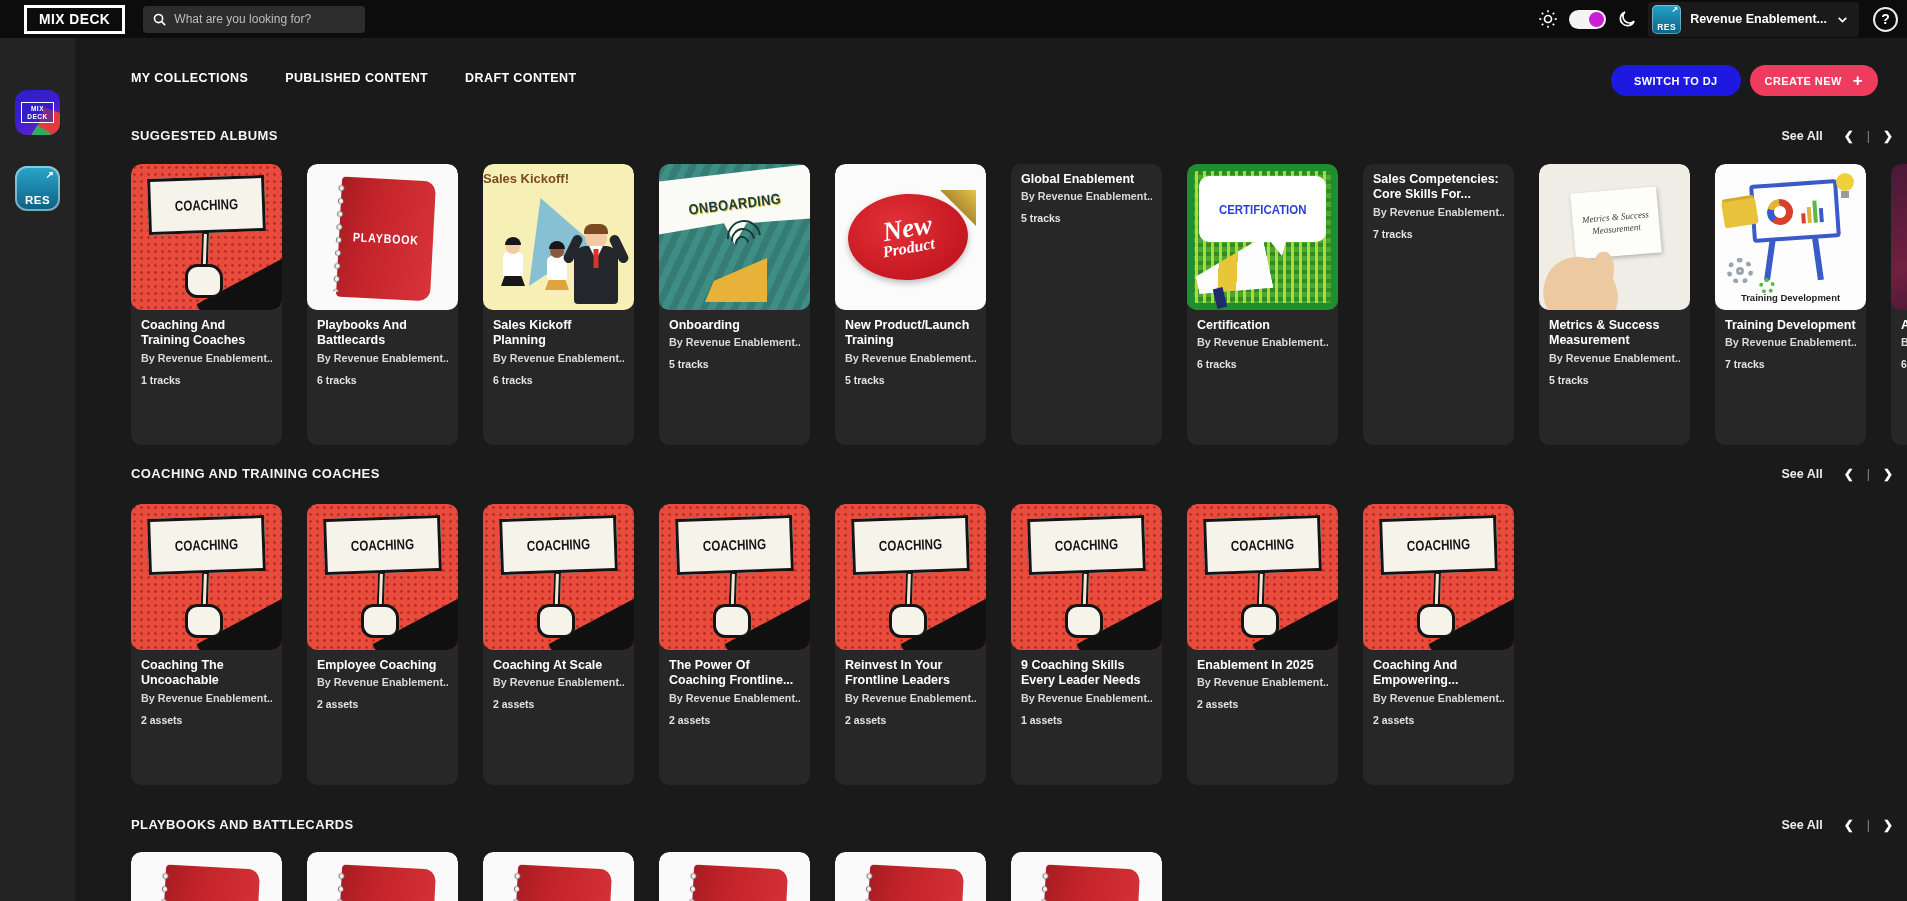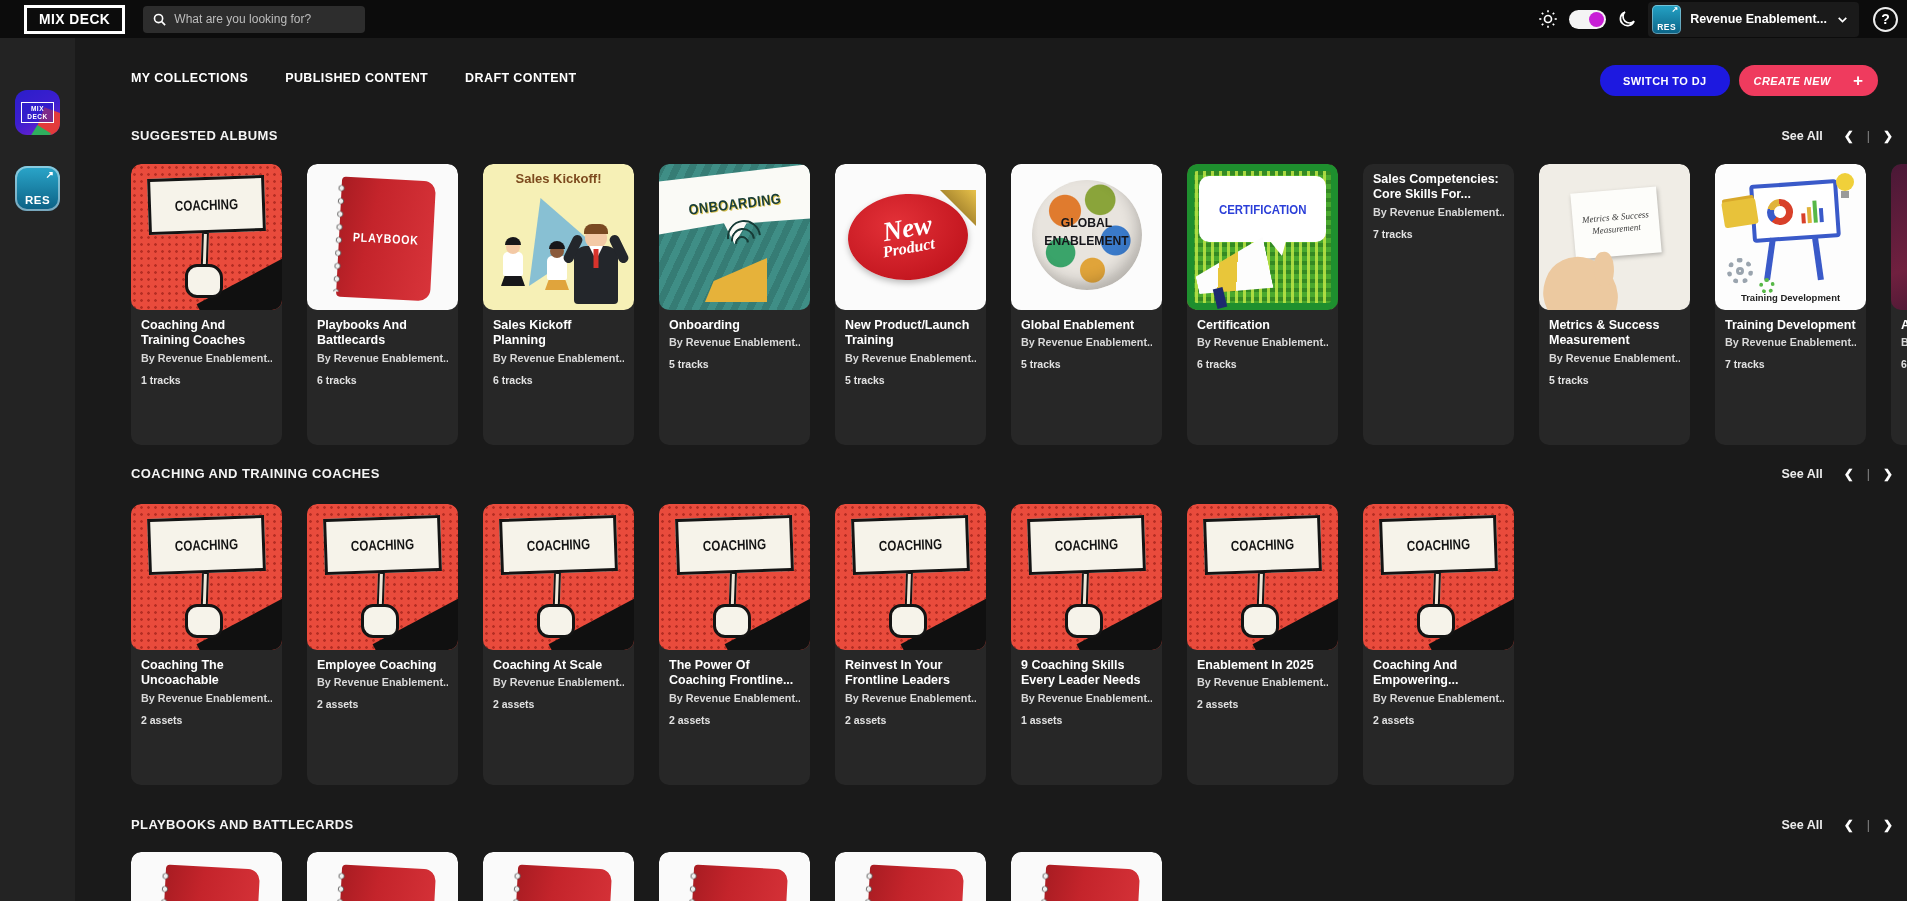--- a/index.html
+++ b/index.html
@@ -43,21 +43,21 @@
   .side-app.res .arrow { position:absolute; top:3px; right:6px; font-size:10px; font-weight:700; }
 
   
   .main { position:fixed; top:38px; left:75px; right:0; bottom:0; background:#1a1a1a; overflow:hidden; z-index:10; }
   .tabs { position:absolute; top:33px; left:56px; display:flex; gap:37px; }
   .tab { font-size:12.5px; font-weight:700; letter-spacing:.4px; color:#fff; cursor:pointer; white-space:nowrap; }
   .actions { position:absolute; top:27px; right:29px; display:flex; gap:9px; }
   .btn { height:31px; border-radius:16px; display:flex; align-items:center; font-size:11px; font-weight:800;
     letter-spacing:.4px; color:#fff; border:0; cursor:pointer; font-family:"Liberation Sans",sans-serif; }
   .btn-dj { background:#1d19e0; padding:0 23px; }
-  .btn-create { background:#ef3b5e; padding:0 15px; gap:22px;font-style:italic; }
+  .btn-create { background:#ef3b5e; padding:0 15px; gap:11px; }
   .btn-create .plus { font-size:17px; font-weight:700; line-height:1; }
 
   .section-header { position:absolute; left:56px; right:14px; display:flex; align-items:center; }
   .section-title { font-size:13px; font-weight:800; letter-spacing:.4px; color:#f5f5f5; }
   .see-all-group { margin-left:auto; display:flex; align-items:center; gap:13px; }
   .see-all { font-size:12.5px; font-weight:700; color:#ececec; cursor:pointer; margin-right:8px; }
   .chev { font-size:12px; font-weight:700; color:#fff; cursor:pointer; }
   .chev-divider { color:#8a8a8a; font-size:12px; }
 
   .card-row { position:absolute; left:56px; right:0; display:flex; gap:25px; overflow:hidden; height:281px; }
@@ -86,21 +86,21 @@
   .pb-book { position:absolute; top:15px; left:32px; width:94px; height:120px;
     background:linear-gradient(100deg,#a81c22 0%,#c4242b 35%,#d8343a 100%);
     border-radius:4px 12px 12px 4px; transform:rotate(3deg); display:flex; align-items:center; justify-content:center; }
   .pb-spiral { position:absolute; left:-5px; top:5px; bottom:5px; width:10px;
     background-image:radial-gradient(circle at 50% 50%, #f0f0f0 2px, #5a5a5a 2.6px, transparent 3.4px);
     background-size:10px 13px; background-repeat:repeat-y; }
   .pb-label { font-size:12.5px; font-weight:800; color:#fff; letter-spacing:1px; transform:scaleX(.85); white-space:nowrap; }
 
   
   .art-kickoff { background:#f6f0b6; }
-  .kk-title { position:absolute; top:7px; left:0; right:0; text-align:center; font-size:13px; font-weight:800; color:#7c4a1e; }
+  .kk-title { position:absolute; top:7px; left:0; right:0; text-align:left; font-size:13px; font-weight:800; color:#7c4a1e; }
   .kk-tri { position:absolute; top:34px; left:46px; width:64px; height:88px; background:#74b7d8; clip-path:polygon(18% 0,100% 52%,0 100%); opacity:.85; }
   .kk-fig { position:absolute; width:28px; }
   .kk-f1 { left:16px; bottom:24px; } .kk-f2 { left:60px; bottom:20px; }
   .kk-head { width:14px; height:14px; border-radius:50%; background:#f3c9a5; margin:0 auto; position:relative; }
   .kk-head::before { content:""; position:absolute; top:-3px; left:-1px; right:-1px; height:8px; border-radius:8px 8px 0 0; background:#17171a; }
   .kk-f2 .kk-head { background:#8a5a3b; }
   .kk-torso { width:20px; height:24px; background:#fff; border-radius:5px 5px 2px 2px; margin:-2px auto 0; }
   .kk-skirt { width:24px; height:10px; background:#17171a; clip-path:polygon(15% 0,85% 0,100% 100%,0 100%); margin:0 auto; }
   .kk-f2 .kk-skirt { background:#e0a43c; }
   .kk-man { position:absolute; right:12px; bottom:6px; width:52px; }
@@ -404,27 +404,20 @@
         <div class="np-fold"></div>
       </div>
       <div class="card-body">
         <div class="card-title">New Product/Launch Training</div>
         <div class="card-by">By Revenue Enablement...</div>
         <div class="card-count">5 tracks</div>
       </div>
     </div>
 
     <div class="card">
-      <div class="card-art art-globe">
-        <div class="gl-sphere"></div>
-        <div class="gl-text">
-          <span>GLOBAL</span>
-          <span>ENABLEMENT</span>
-        </div>
-      </div>
       <div class="card-body">
         <div class="card-title">Global Enablement</div>
         <div class="card-by">By Revenue Enablement...</div>
         <div class="card-count">5 tracks</div>
       </div>
     </div>
 
     <div class="card">
       <div class="card-art art-certification">
         <div class="ce-bubble">

